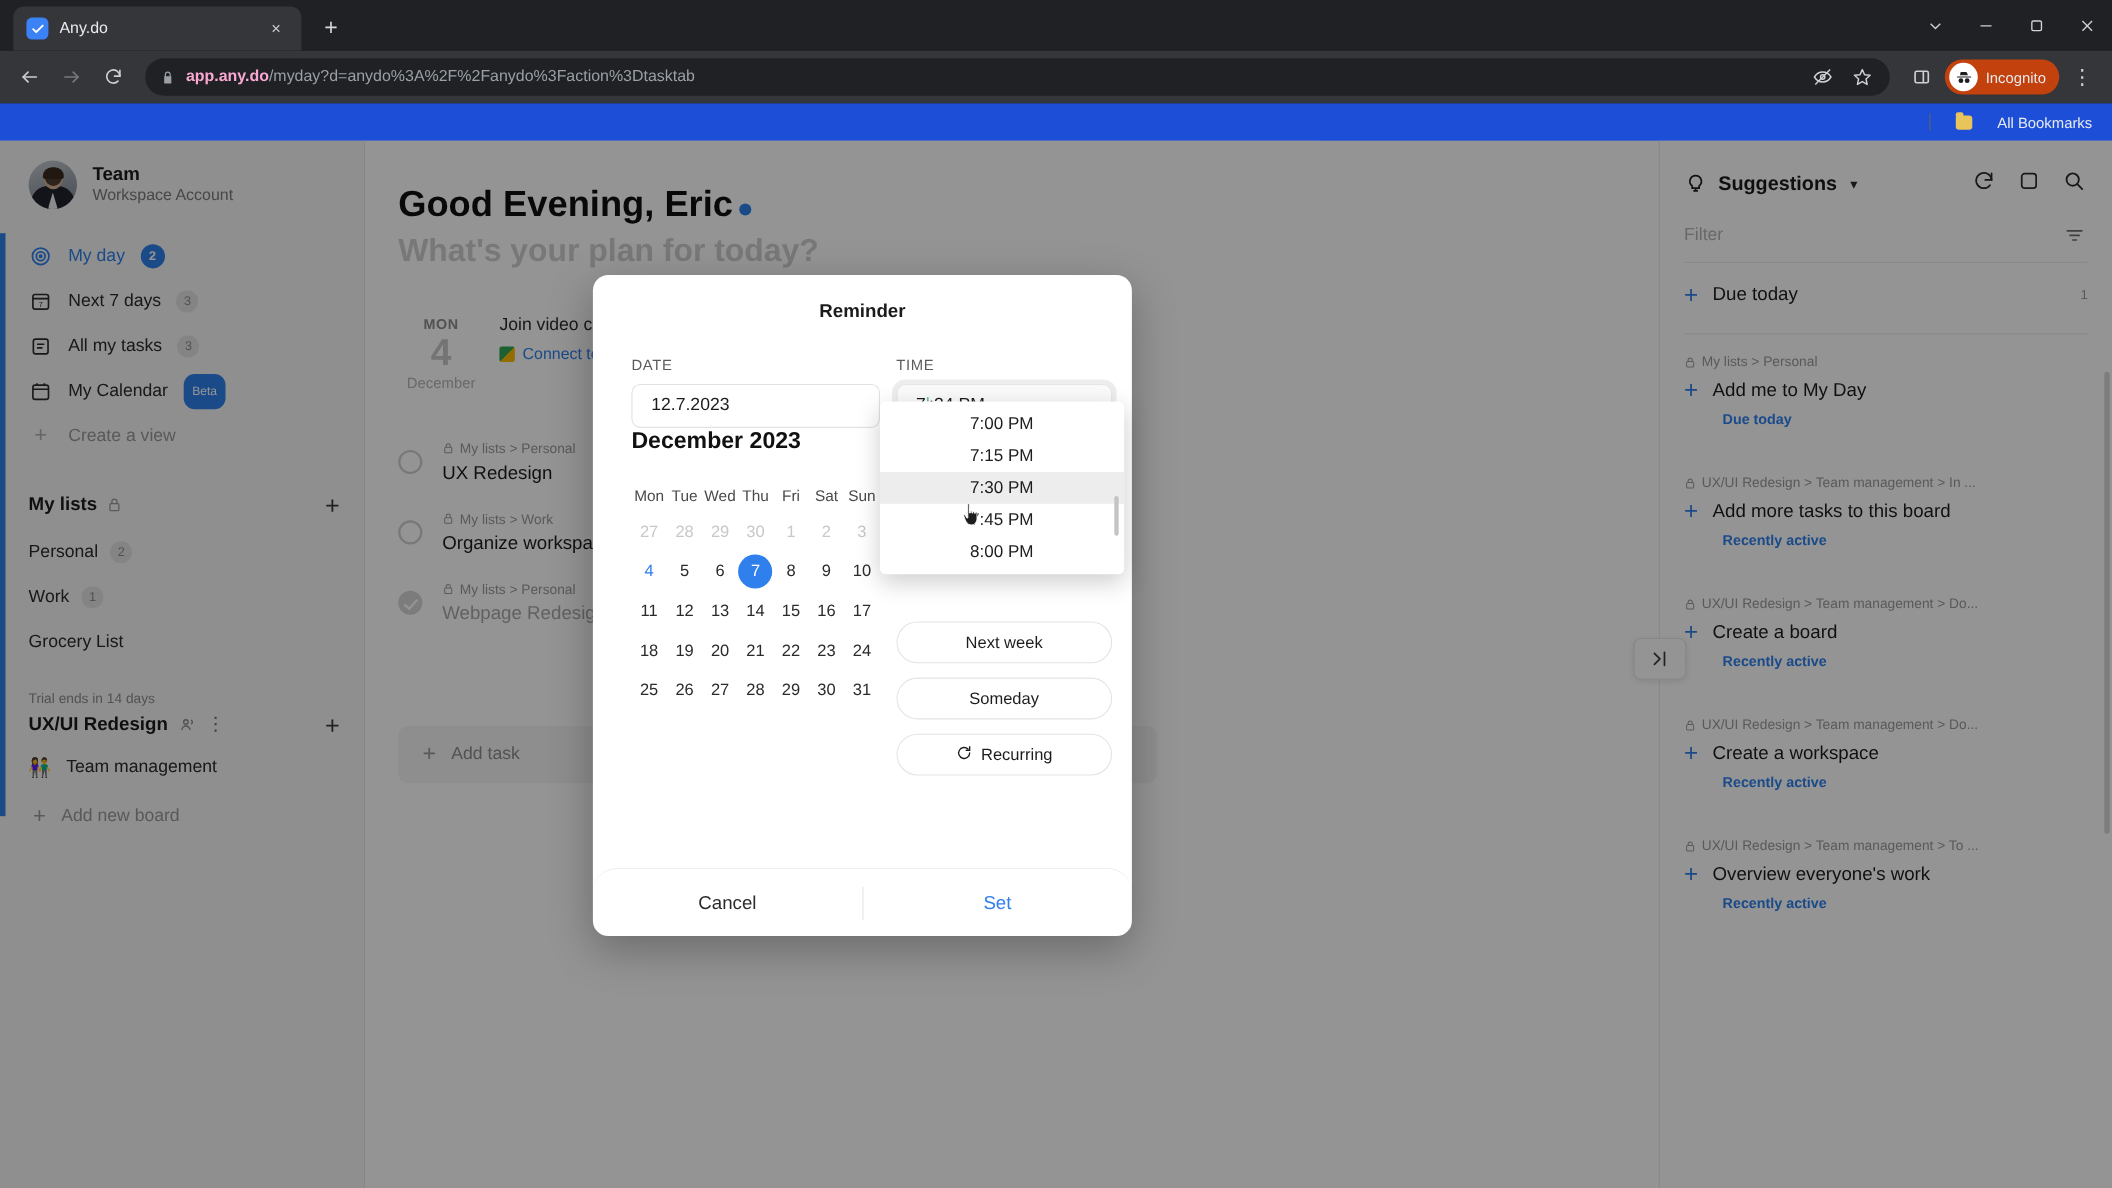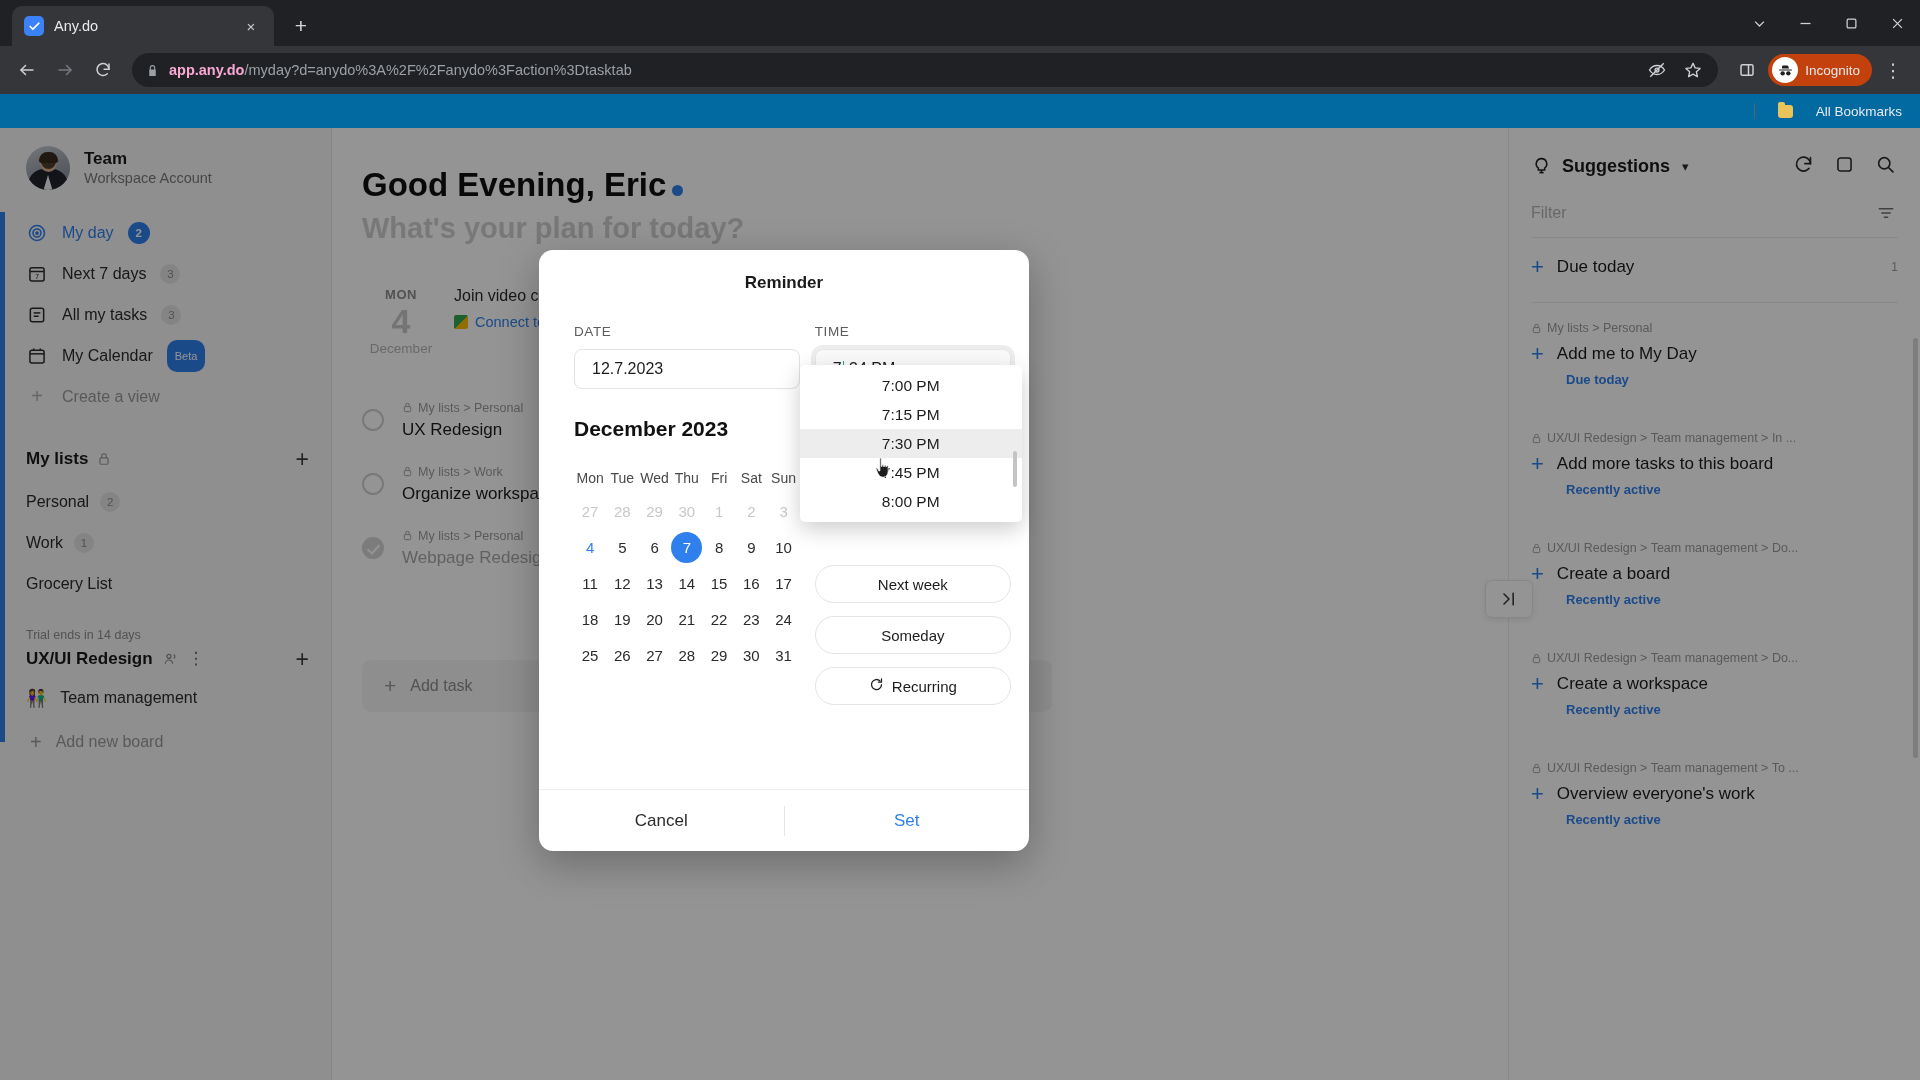--- a/index.html
+++ b/index.html
@@ -40,21 +40,21 @@
   .omnibox .lock svg{width:13px;height:13px;}
   .url { font-size:14.5px; color:#9aa0a6; white-space:nowrap; overflow:hidden; text-overflow:ellipsis; flex:1;}
   .url b { color:#f9a8d4; font-weight:700; }
   .omni-right { display:flex; align-items:center; gap:2px; }
   .incognito-pill {
     display:flex;align-items:center;gap:7px;background:#c2410c;border-radius:17px;height:32px;padding:0 12px 0 4px;
   }
   .incog-av { width:26px;height:26px;border-radius:50%;background:#fff;display:flex;align-items:center;justify-content:center;}
   .incog-av svg{width:17px;height:17px;}
   .incog-label { color:#e8eaed;font-size:13.5px;}
-  .bookmarks { height:34px;background:#0369a1;display:flex;align-items:center;justify-content:flex-end;padding-right:18px;gap:23px;}
+  .bookmarks { height:34px;background:#1d4ed8;display:flex;align-items:center;justify-content:flex-end;padding-right:18px;gap:23px;}
   .bm-sep { width:1px;height:16px;background:#5f6368; }
   .bm-folder { width:15px;height:13px;background:#e8c45a;border-radius:2px 3px 3px 3px; position:relative;}
   .bm-folder:before{content:"";position:absolute;left:0;top:-3px;width:7px;height:4px;background:#e8c45a;border-radius:2px 2px 0 0;}
   .bm-label { color:#e8eaed;font-size:13.5px;}
 
   
   .page { position:absolute; left:0; top:128px; width:1920px; height:952px; background:#fff; overflow:hidden; }
   .dim-overlay { position:absolute; inset:0; background:rgba(0,0,0,0.42); z-index:40; }
 
   
@@ -169,33 +169,33 @@
   .col-right{width:222px;padding-left:15px;position:relative;}
   .fld-label{font-size:13.5px;color:#5c5c5c;letter-spacing:.6px;margin-top:9px;}
   .fld{
     height:40px;border:1px solid #e2e2e2;border-radius:8px;margin-top:10px;display:flex;align-items:center;
     padding-left:17px;font-size:16px;color:#1d1d1d;background:#fff;
   }
   .fld.focused{
     background:#fafafa;border-color:#e6e6e6;box-shadow:0 0 0 4px rgba(0,0,0,.07);
   }
   .fld .caret{display:inline-block;width:1px;height:17px;background:#2aa198;margin:0 1px;}
-  .cal-title{font-size:21px;font-weight:700;color:#111;margin-top:28px;}
+  .cal-title{font-size:21px;font-weight:700;color:#111;}
   .cal-grid{display:grid;grid-template-columns:repeat(7,1fr);margin-top:22px;}
   .cal-dow{font-size:14px;color:#4a4a4a;text-align:center;height:30px;line-height:30px;}
   .cal-cell{height:36px;display:flex;align-items:center;justify-content:center;font-size:15px;color:#2b2b2b;}
   .cal-cell.out{color:#c8c8c8;}
   .cal-cell.blue{color:#2f80ed;}
   .cal-cell .sel{width:31px;height:31px;border-radius:50%;background:#2f80ed;color:#fff;display:flex;align-items:center;justify-content:center;}
   .qbtn{
     height:38px;border:1px solid #e4e4e4;border-radius:19px;display:flex;align-items:center;justify-content:center;
     gap:8px;font-size:15px;color:#1d1d1d;margin-top:13px;background:#fff;
   }
   .qbtn svg{width:15px;height:15px;}
-  .modal-foot{height:62px;border-top:1px solid #eee;display:flex;align-items:center;}
+  .modal-foot{height:62px;border-top:1px solid #eee;display:flex;align-items:center;border-radius:22px;}
   .foot-btn{flex:1;text-align:center;font-size:17px;color:#2b2b2b;}
   .foot-btn.set{color:#2f80ed;}
   .foot-sep{width:1px;height:30px;background:#e6e6e6;}
 
   .time-dd{
     position:absolute;left:0;top:50px;width:222px;background:#fff;border-radius:5px;
     box-shadow:0 7px 22px rgba(0,0,0,.20);padding:6px 0;z-index:70;
   }
   .time-opt{height:29px;display:flex;align-items:center;justify-content:center;font-size:15.5px;color:#1d1d1d;}
   .time-opt.hl{background:#ededed;}

